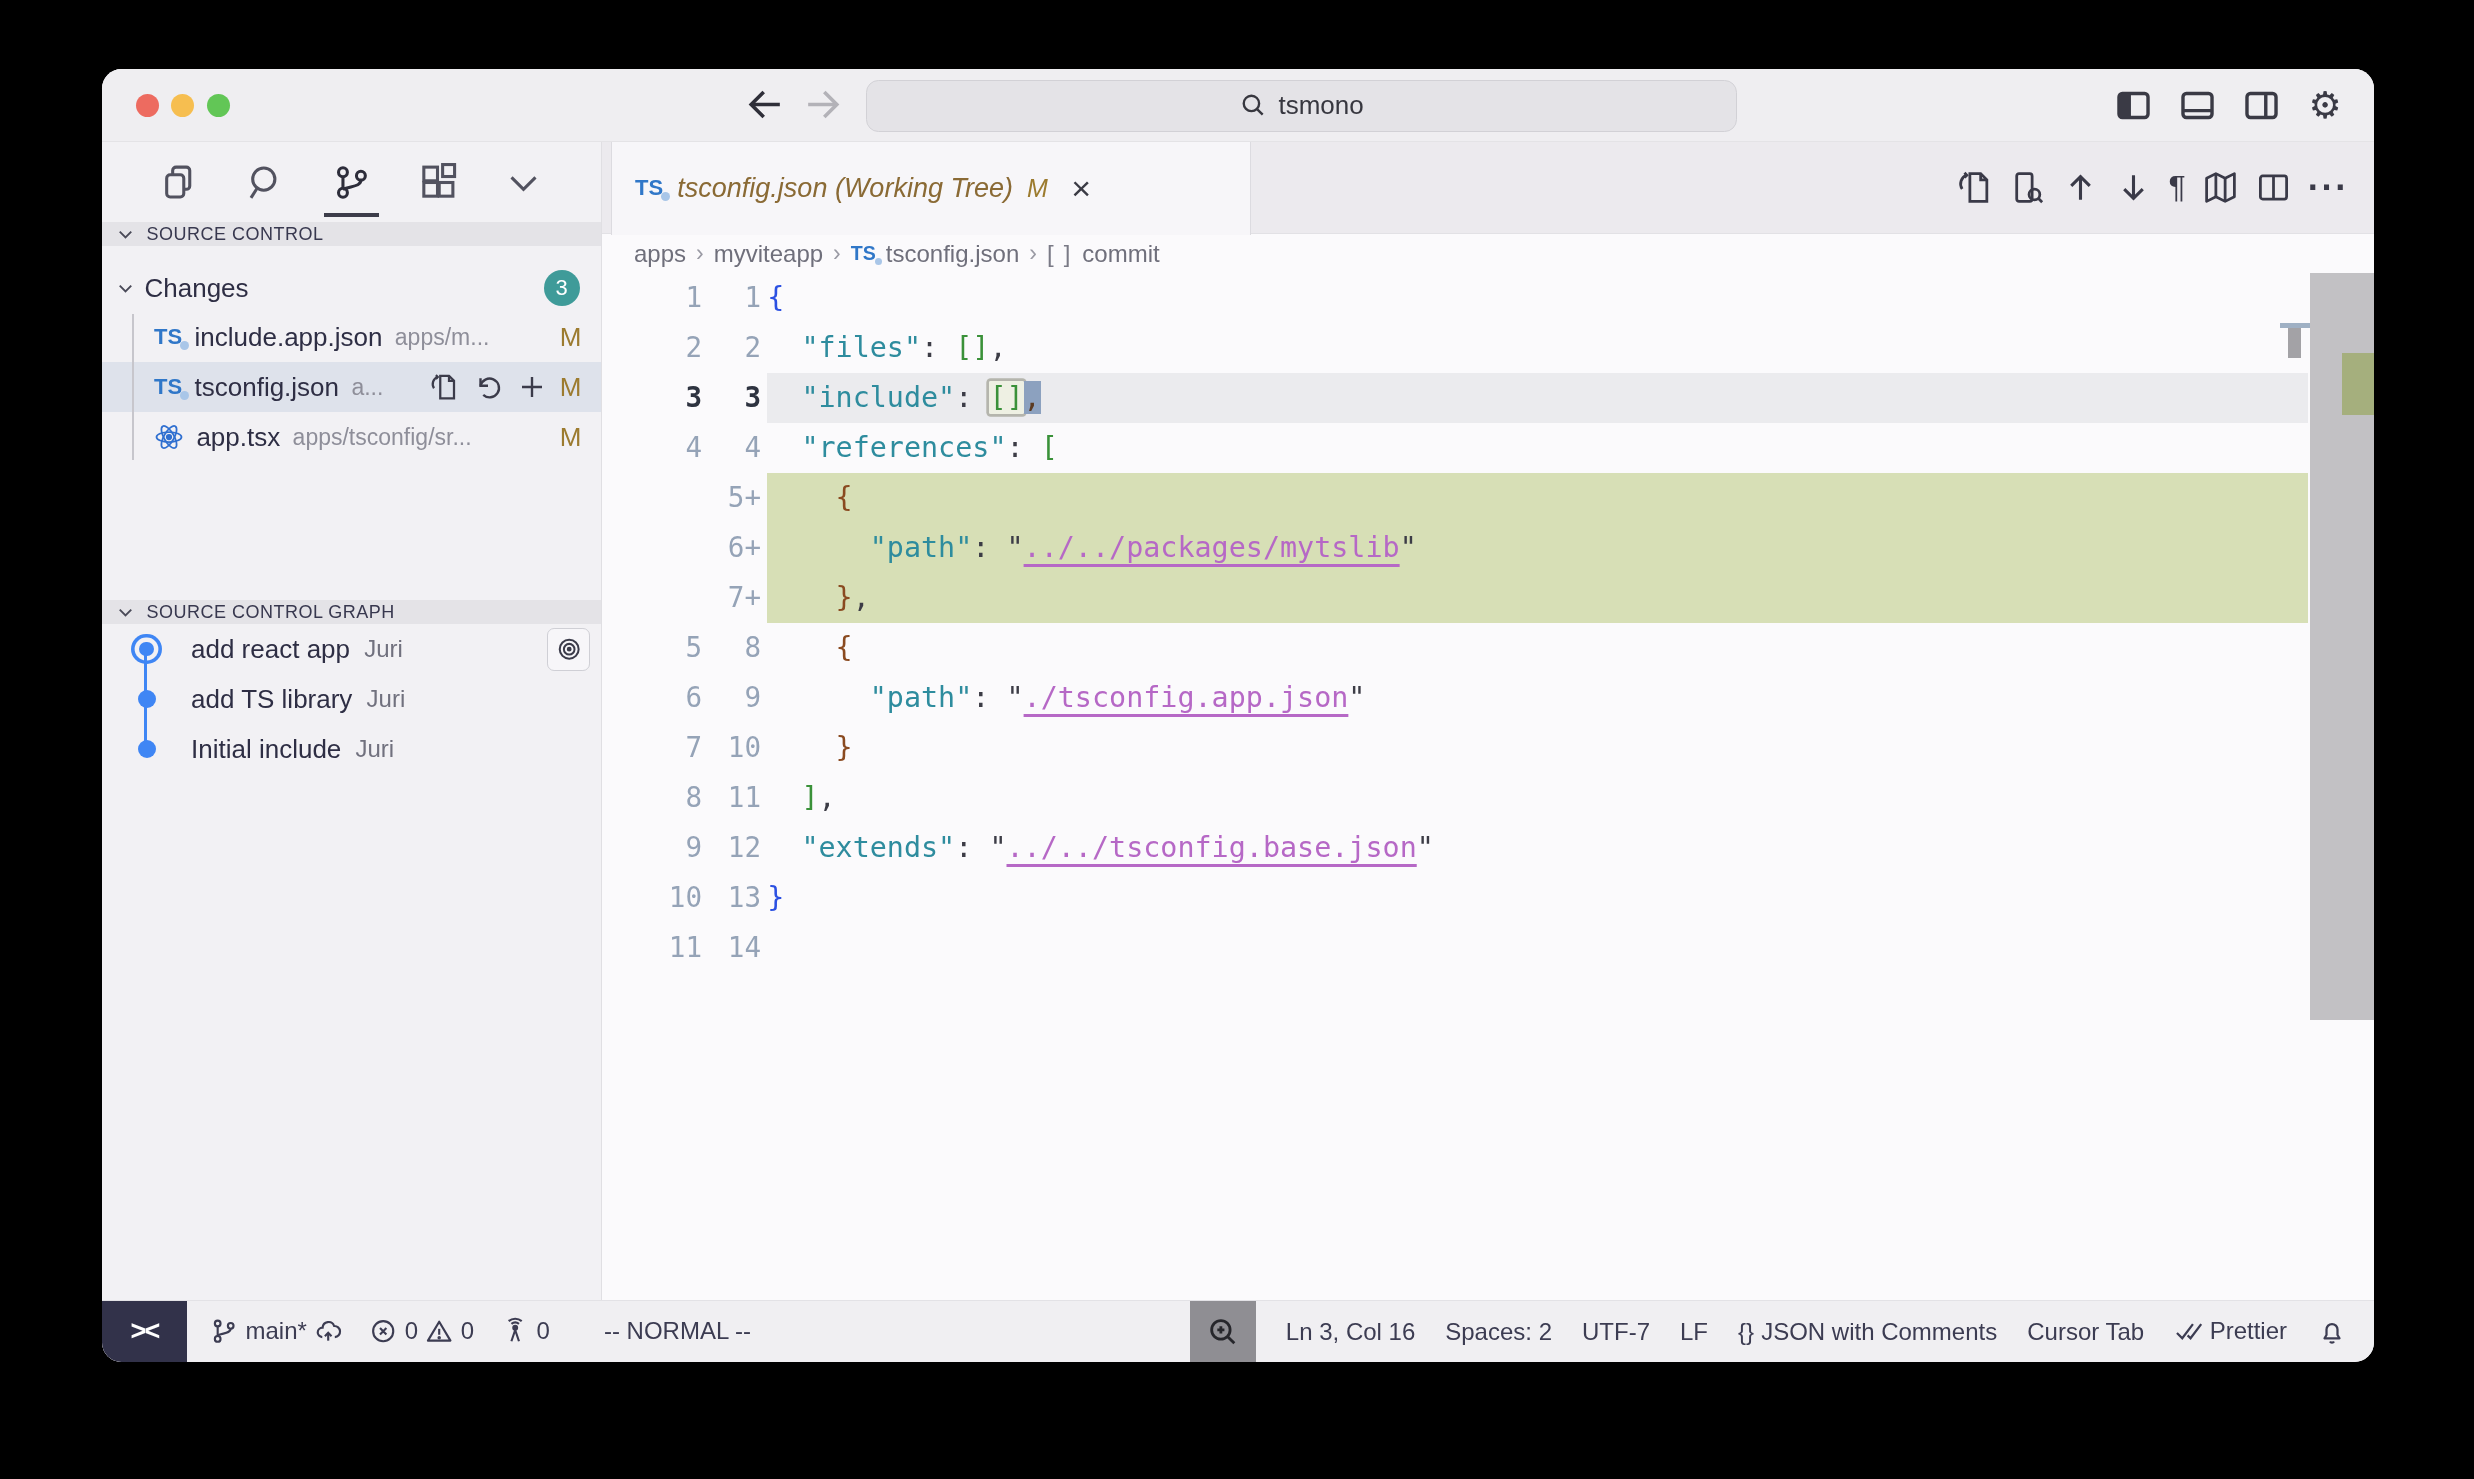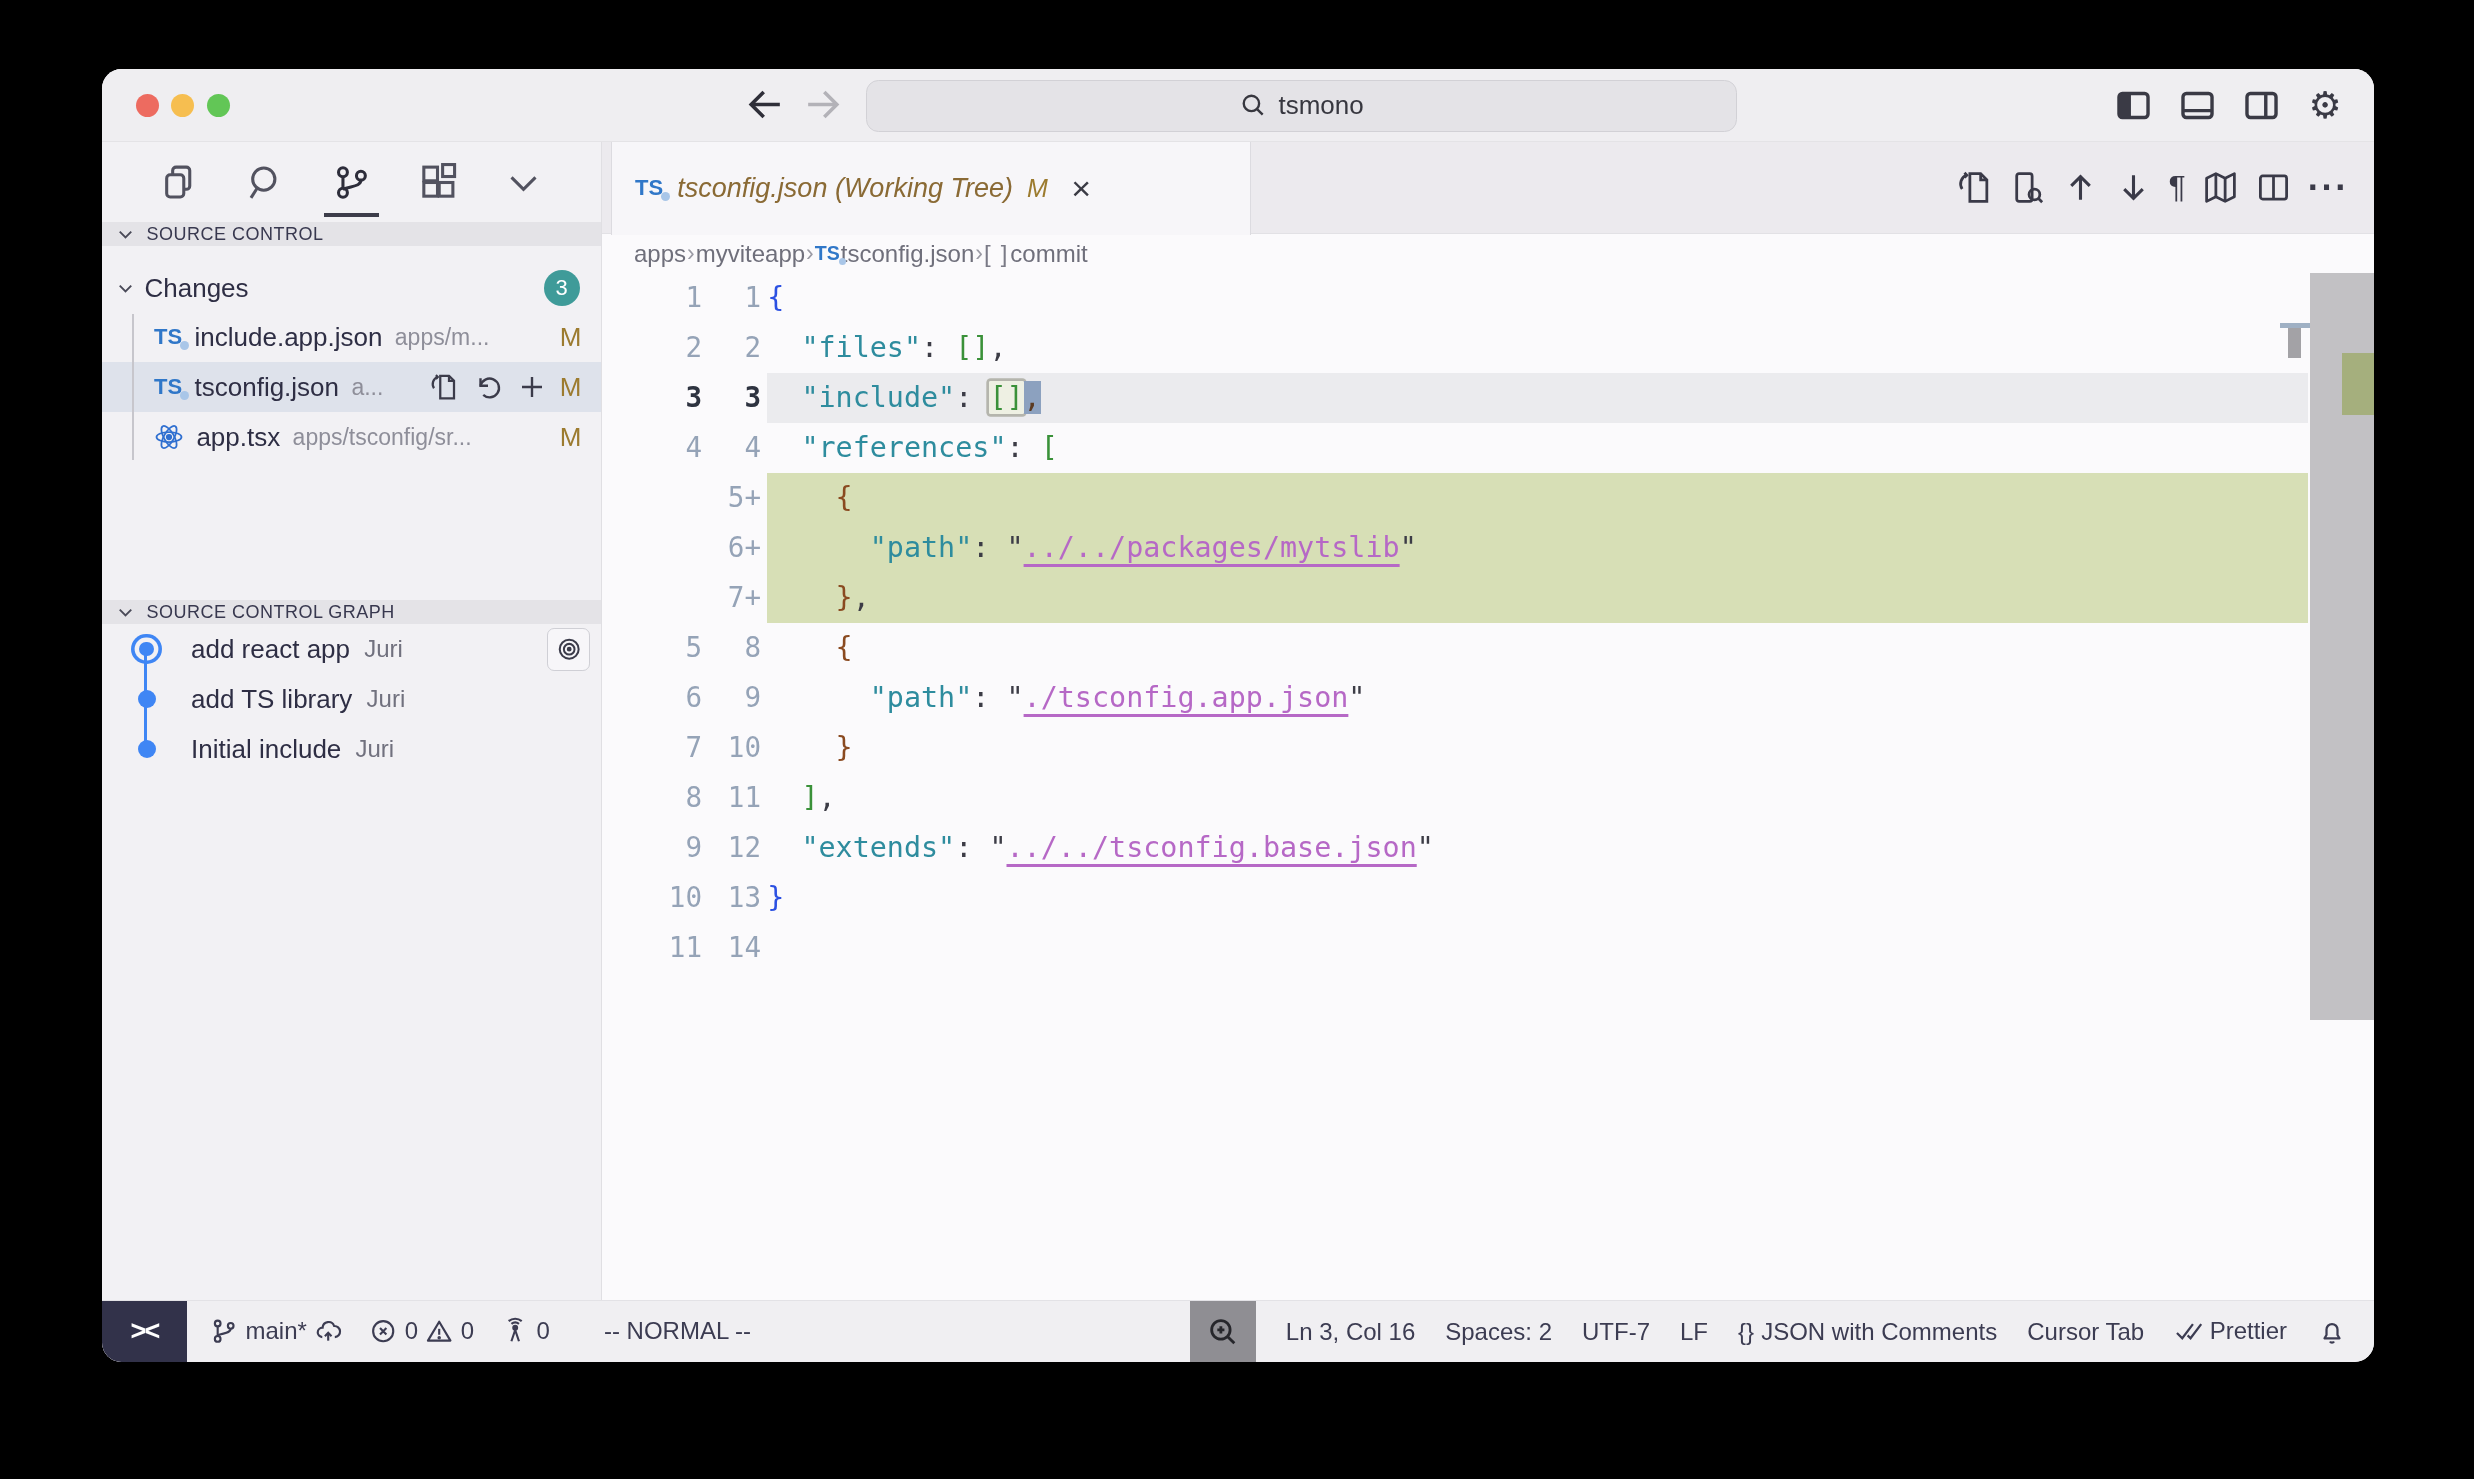--- a/index.html
+++ b/index.html
@@ -78,21 +78,21 @@
   .tabstrip { height:92px; background:#eceaee; border-bottom:1.8px solid #e2e1e5; display:flex; align-items:stretch; flex:none; }
   .tab { margin-left:9px; width:640px; background:#f7f6f9; border-left:1.8px solid #dcdbe0; border-right:1.8px solid #dcdbe0;
          display:flex; align-items:center; padding:0 23px; gap:14.2px; position:relative; margin-bottom:-1.8px; z-index:2; }
   .tabtitle { font-size:27px; font-style:italic; color:#8a6a35; white-space:nowrap; }
   .tabbadge { font-size:25px; font-style:italic; color:#9c7b2f; }
   .tabclose { margin-left:9px; font-size:34px; color:#3b3b45; line-height:1; }
   .ed-actions { margin-left:auto; display:flex; align-items:center; gap:16px; padding-right:25px; color:#3a3a48; }
   .ed-actions .ic { width:37px; height:37px; }
   .ellipsis-glyph { font-size:36px; font-weight:bold; letter-spacing:1.8px; }
   .pilcrow-glyph { font-size:32px; }
-  .breadcrumbs { height:39px; display:flex; align-items:center; gap:1px; padding-left:32px; font-size:24px; color:#6f6f7b; flex:none; background:#fbfafc; }
+  .breadcrumbs { height:39px; display:flex; align-items:center; gap:10px; padding-left:32px; font-size:24px; color:#6f6f7b; flex:none; background:#fbfafc; }
   .bc-sep { color:#9a9aa4; font-size:23px; }
   .bc-ts { font-weight:bold; font-size:19.6px; color:#3077c8; position:relative; }
   .bc-ts::after { content:""; position:absolute; right:-6.2px; bottom:0; width:7.1px; height:7.1px; border-radius:50%; background:#a9c6e8; }
   .bc-array { color:#7a7a86; letter-spacing:1.8px; }
 
   .code-area { flex:1; position:relative; font-family:"DejaVu Sans Mono", monospace; overflow:hidden; }
   .code-row { display:flex; height:50px; line-height:50px; font-size:28.4px; }
   .gut { color:#95a3b7; font-size:27.6px; text-align:right; flex:none; }
   .gut.old { width:100px; }
   .gut.new { width:59px; padding-right:0; }

